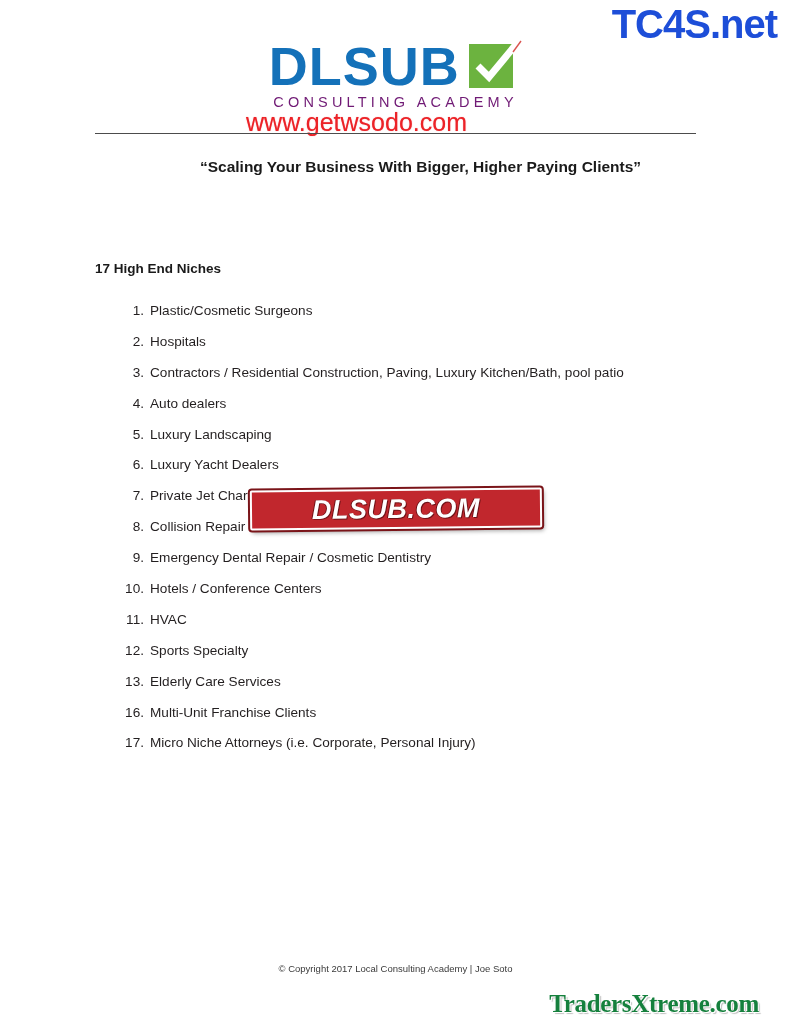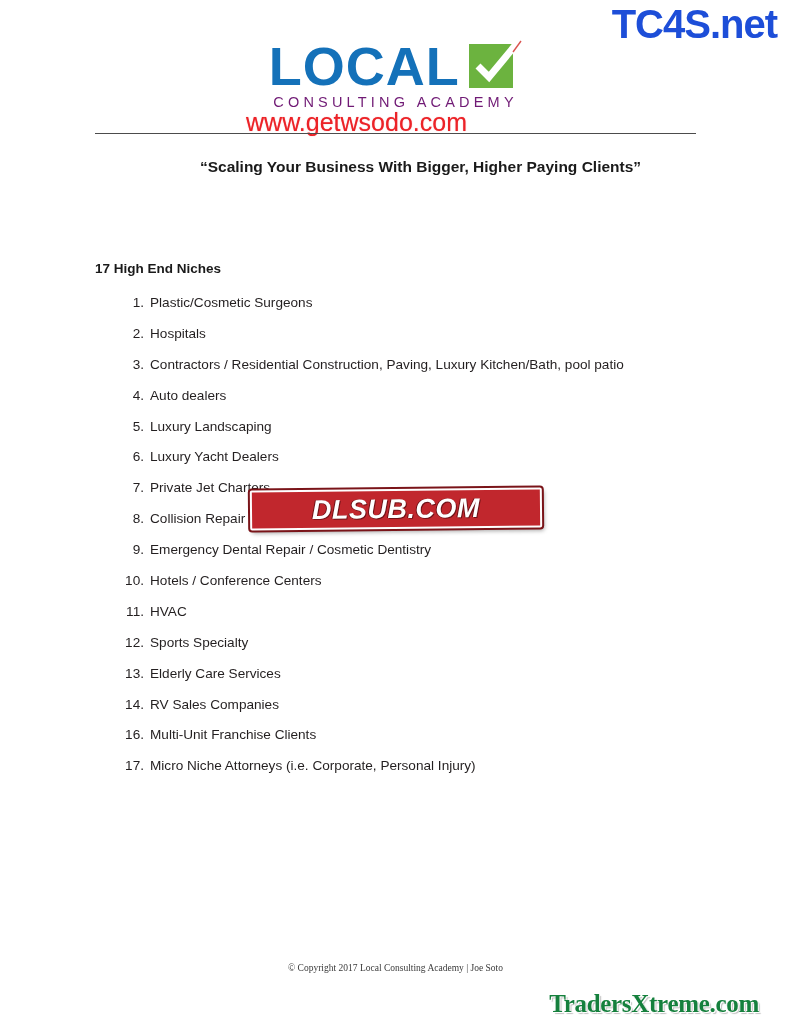--- a/index.html
+++ b/index.html
@@ -140,20 +140,21 @@
     line-height: 30.9px;
   }
   .niche-list li .num {
     width: 36px;
     text-align: right;
     padding-right: 6px;
     flex: 0 0 auto;
   }
   .niche-list li .txt {
     flex: 1 1 auto;
+    margin-top: 8px;
   }
 
   
   .dlsub {
     position: absolute;
     top: 489px;
     left: 250px;
     width: 288px;
     height: 36px;
     background: #c1272d;
@@ -176,21 +177,21 @@
     text-shadow: 1px 1px 0 #6d1217, -1px 0 0 #6d1217;
   }
 
   
   .footer {
     position: absolute;
     top: 963px;
     left: 0;
     width: 791px;
     text-align: center;
-    font-family: Liberation Serif, serif;
+    font-family: Liberation Sans, sans-serif;
     font-size: 9.5px;
     color: #3a3a3a;
   }
 
   
   .traders {
     position: absolute;
     bottom: 6px;
     right: 32px;
     font-family: "Liberation Serif", serif;
@@ -201,21 +202,21 @@
     letter-spacing: -0.3px;
   }
 </style>
 </head>
 <body>
 
 <div class="tc4s">TC4S.net</div>
 
 <div class="logo-wrap">
   <div class="logo-row">
-    <span class="logo-word">LOCAL</span>
+    <span class="logo-word">DLSUB</span>
     <span class="logo-check">
       <svg width="54" height="52" viewBox="0 0 54 52" xmlns="http://www.w3.org/2000/svg">
         <rect x="1" y="4" width="44" height="44" fill="#6cb33f"></rect>
         <path d="M10 26 L21 37 L50 2" stroke="#ffffff" stroke-width="7" fill="none" stroke-linecap="butt" stroke-linejoin="miter"></path>
         <path d="M45 12 L53 1" stroke="#d9534f" stroke-width="1.4" fill="none"></path>
       </svg>
     </span>
   </div>
   <div class="logo-sub">CONSULTING ACADEMY</div>
 </div>
@@ -274,24 +275,20 @@
     </li>
     <li>
       <span class="num">12.</span>
       <span class="txt">Sports Specialty</span>
     </li>
     <li>
       <span class="num">13.</span>
       <span class="txt">Elderly Care Services</span>
     </li>
     <li>
-      <span class="num">14.</span>
-      <span class="txt">RV Sales Companies</span>
-    </li>
-    <li>
       <span class="num">16.</span>
       <span class="txt">Multi-Unit Franchise Clients</span>
     </li>
     <li>
       <span class="num">17.</span>
       <span class="txt">Micro Niche Attorneys (i.e. Corporate, Personal Injury)</span>
     </li>
   </ul>
 
 <div class="dlsub">

